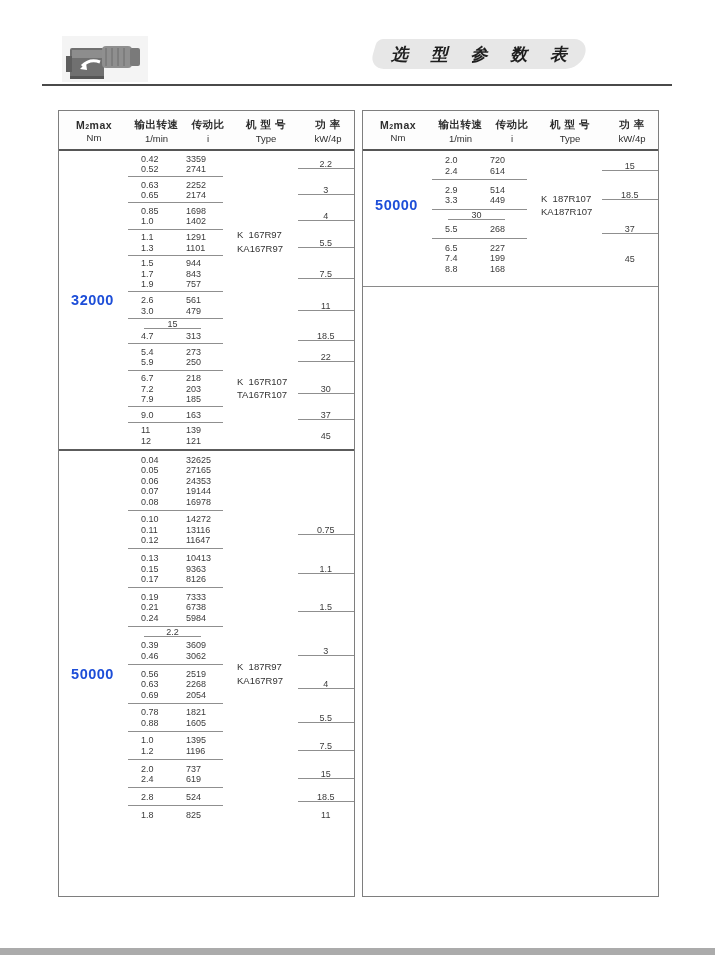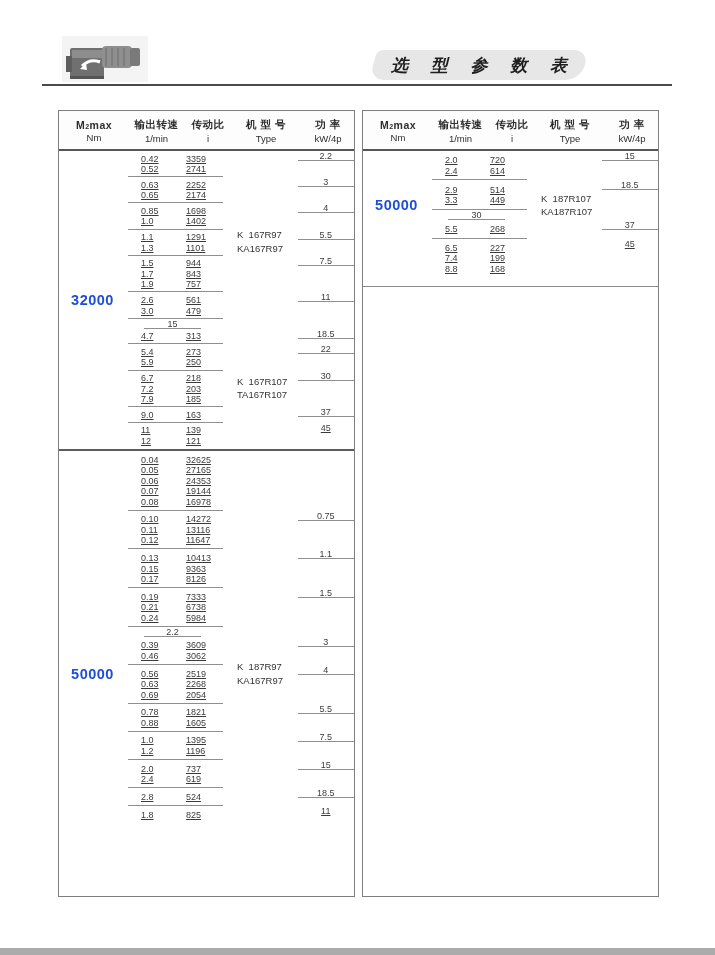--- a/index.html
+++ b/index.html
@@ -2,21 +2,21 @@
 <html><head>
 <meta charset="utf-8">
 <style>
   html,body{margin:0;padding:0;background:#ffffff;}
   #page{
     position:relative;width:715px;height:955px;background:#ffffff;overflow:hidden;
     font-family:"Liberation Sans","DejaVu Sans",sans-serif;color:#3b3b3b;
   }
   
   #logo{position:absolute;left:62px;top:36px;width:86px;height:48px;}
-  #title-banner{position:absolute;left:373px;top:50px;width:212px;height:30px;}
+  #title-banner{position:absolute;left:373px;top:39px;width:212px;height:30px;}
   #title-banner .banner-bg{
     position:absolute;inset:0;background:#e7e7e7;border-radius:6px 16px 16px 16px;
     transform:skewX(-16deg);
   }
   #title-banner .banner-text{
     position:absolute;inset:0;display:flex;align-items:center;justify-content:center;
     font-style:italic;font-weight:bold;font-size:17px;letter-spacing:9px;color:#1e1e1e;
     padding-left:9px;box-sizing:border-box;white-space:nowrap;
   }
   #top-rule{position:absolute;left:42px;top:84px;width:630px;height:2px;background:#4a4a4a;}
@@ -48,21 +48,21 @@
 
   .m2max{
     position:absolute;left:0;top:50%;transform:translateY(-50%);width:67px;text-align:center;
     font-weight:bold;font-size:14.5px;letter-spacing:0.5px;color:#1d4ed8;
   }
   #right-table .m2max{top:40%;}
 
   .type-label{position:absolute;left:178px;font-size:9.5px;line-height:13.5px;color:#333;white-space:pre;}
 
   .groups{margin-left:67px;display:flex;flex-direction:column;}
-  .group{display:flex;align-items:flex-start;text-decoration:underline;}
+  .group{display:flex;align-items:center;}
   .sr-block{width:155px;position:relative;padding:2.6px 0;box-sizing:border-box;}
   #left-table .section:last-child .sr-block{padding:3.6px 0;}
   #right-table .sr-block{padding:4.2px 0;}
   .group:not(:last-child) .sr-block::after{
     content:"";position:absolute;left:2px;bottom:0;width:95px;height:1px;background:#8f8f8f;
   }
   .sr-row{display:flex;height:10.5px;line-height:10.5px;font-size:9px;}
   .spd{width:60px;padding-left:15px;box-sizing:border-box;}
   .rat{padding-left:0;}
   .power-cell{

